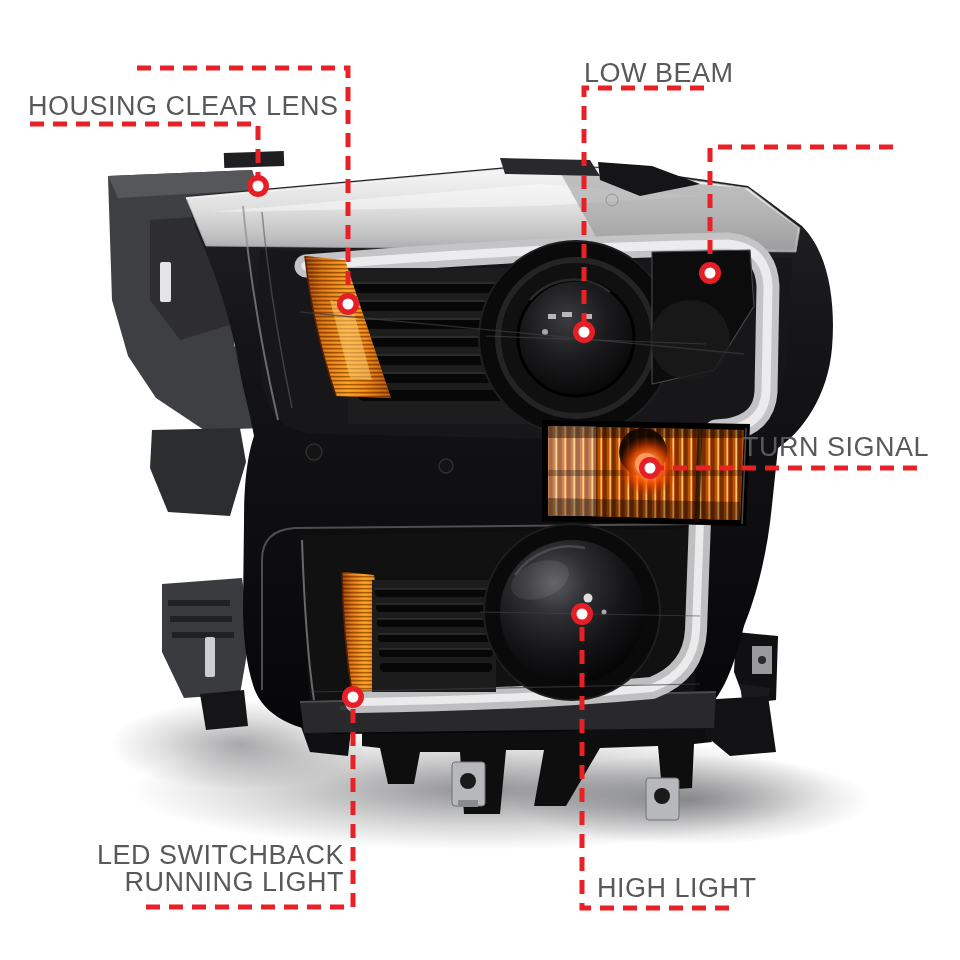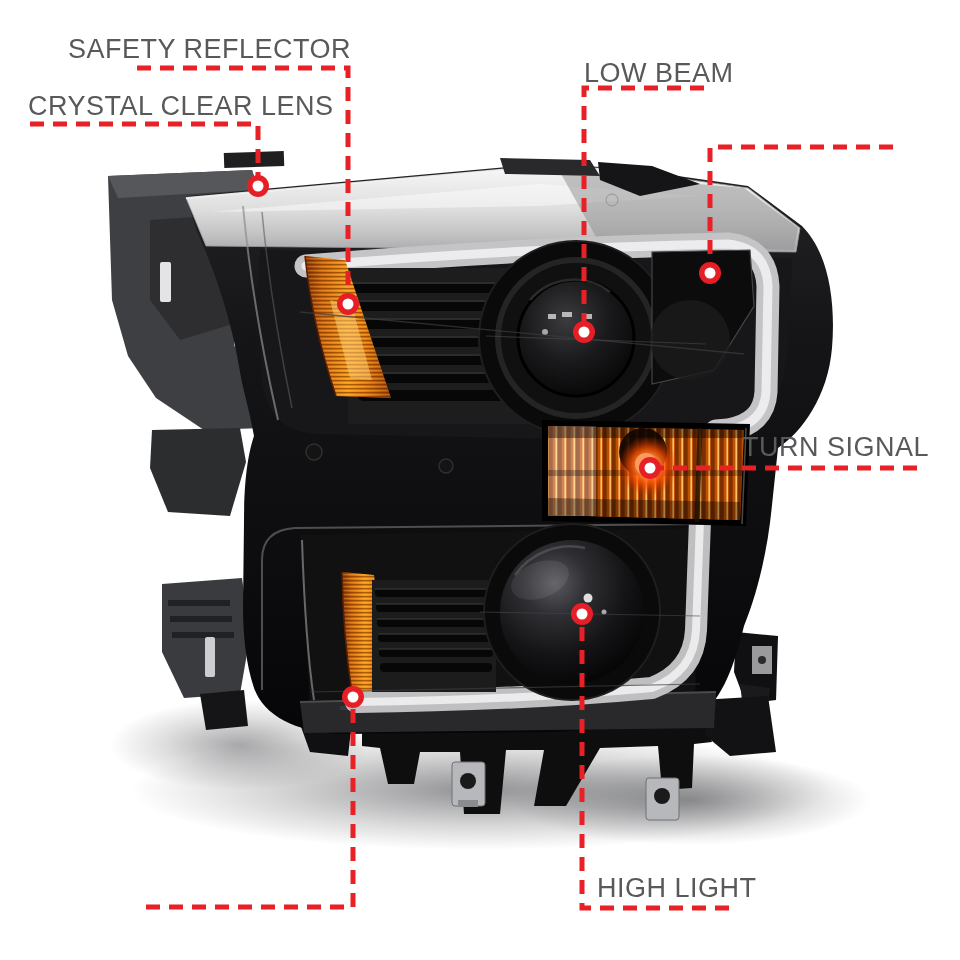--- a/index.html
+++ b/index.html
@@ -301,24 +301,25 @@
           <circle cx="353" cy="697" r="11" fill="#e61f27"></circle>
           <circle cx="353" cy="697" r="5.5" fill="#ffffff"></circle>
         </g>
       <g>
           <circle cx="582" cy="614" r="11" fill="#e61f27"></circle>
           <circle cx="582" cy="614" r="5.5" fill="#ffffff"></circle>
         </g>
     </g>
   </svg>
 
-  <div class="callout-label align-right" style="right:609px; top:36px;">SAFETY REFLECTOR</div>
-
-  <div class="callout-label" style="left:28px; top:93px;">CRYSTAL CLEAR LENS</div>
+
+  <div class="callout-label" style="left:28px; top:93px;">HOUSING CLEAR LENS</div>
 
   <div class="callout-label" style="left:584px; top:60px;">LOW BEAM</div>
 
 
   <div class="callout-label" style="left:742px; top:434px;">TURN SIGNAL</div>
 
+  <div class="callout-label align-right" style="right:616px; top:842px;">LED SWITCHBACK
+RUNNING LIGHT</div>
 
   <div class="callout-label" style="left:597px; top:875px;">HIGH LIGHT</div>
 </div>
 
 </body></html>

